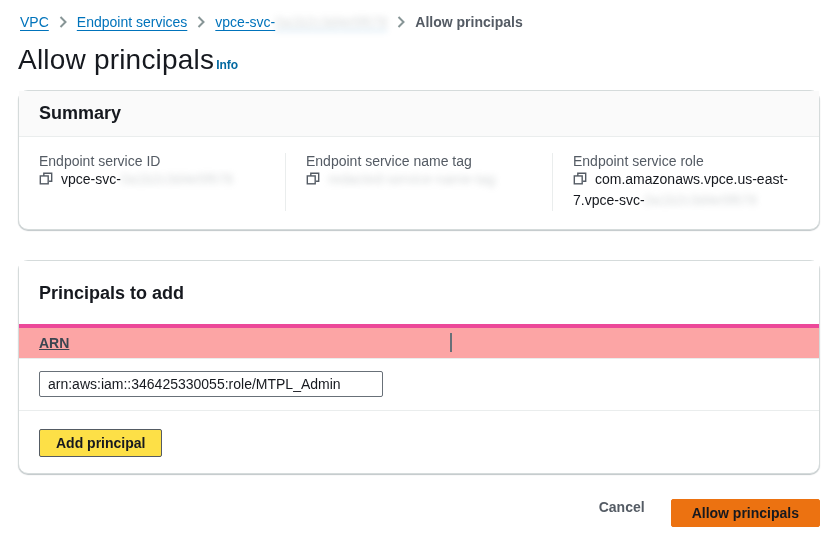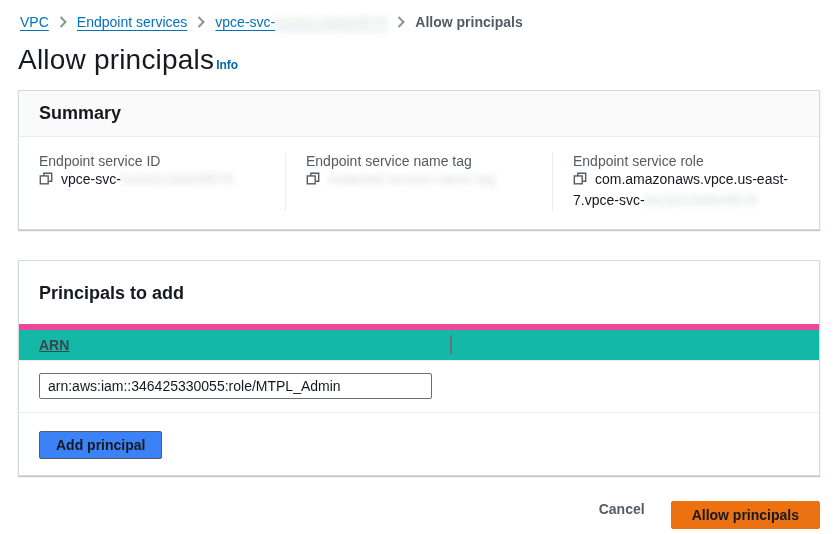--- a/index.html
+++ b/index.html
@@ -14,45 +14,45 @@
   .chev { display:inline-flex; align-items:center; }
   .chev svg { stroke:#879596; }
 
   
   .title-row { margin-top:14px; display:flex; align-items:baseline; }
   .page-title { font-size:28px; font-weight:400; color:#16191f; letter-spacing:.2px; }
   .info-link { font-size:12px; font-weight:700; color:#0369a1; margin-left:2px; cursor:pointer; }
 
   
   .card { background:#fff; border:1px solid #d5dbdb; box-shadow:0 1px 1px rgba(0,28,36,.25);
-          margin-top:14px; border-radius:0; }
+          margin-top:14px; border-radius:10px; }
   .card-header { background:#fafafa; border-bottom:1px solid #eaeded; padding:12px 20px; }
   .card-header h2, .card-header-plain h2 { font-size:18px; font-weight:700; color:#16191f; }
   .card-header-plain { background:#fff; padding:22px 20px 20px 20px; }
 
   
   .summary-body { display:flex; padding:16px 0 18px 0; }
   .summary-col { flex:1 1 0; padding:0 20px; min-width:0; }
   .summary-col + .summary-col { border-left:1px solid #eaeded; }
   .field-label { font-size:14px; color:#545b64; margin-bottom:0; }
   .field-value { font-size:14px; color:#16191f; line-height:21px; overflow-wrap:break-word; }
   .copy-btn { display:inline-flex; vertical-align:-2px; margin-right:8px; cursor:pointer; }
   .copy-btn svg { stroke:#545b64; }
 
   .redacted { filter:blur(3px); opacity:.35; color:#8a9396; user-select:none; }
 
   
-  .tbl-header { position:relative; background:#14b8a6; border-top:6px solid #ec4899;
+  .tbl-header { position:relative; background:#fca5a5; border-top:4px solid #ec4899;
     border-bottom:1px solid #eaeded; padding:7px 20px; font-size:14px; font-weight:700; color:#3b4550;text-decoration:underline; }
   .col-divider { position:absolute; left:431px; top:5px; width:2px; height:19px; background:#687078; cursor:col-resize; }
   .input-row { padding:12px 20px 13px 20px; border-bottom:1px solid #eaeded; }
-  .arn-input { width:393px; height:26px; border:1px solid #687078; border-radius:2px;
+  .arn-input { width:344px; height:26px; border:1px solid #687078; border-radius:2px;
     padding:2px 8px; font-size:14px; font-family:"Liberation Sans", sans-serif; color:#16191f; background:#fff; }
   .card-footer { padding:18px 20px 16px 20px; }
-  .btn-normal { background:#3b82f6; border:1px solid #545b64; border-radius:2px; color:#16191f;
+  .btn-normal { background:#fde047; border:1px solid #545b64; border-radius:2px; color:#16191f;
     font-weight:700; font-size:14px; padding:5px 16px; font-family:"Liberation Sans", sans-serif; cursor:pointer; }
 
   
   .actions { display:flex; justify-content:flex-end; align-items:flex-start; gap:26px; margin-top:25px; }
   .btn-link { background:none; border:none; color:#545b64; font-weight:700; font-size:14px;
     font-family:"Liberation Sans", sans-serif; cursor:pointer; }
   .btn-primary { background:#ec7211; border:1px solid #ec7211; border-radius:2px; color:#16191f;
     font-weight:700; font-size:14px; padding:5px 20px; font-family:"Liberation Sans", sans-serif; cursor:pointer; }
 </style>
 </head>

